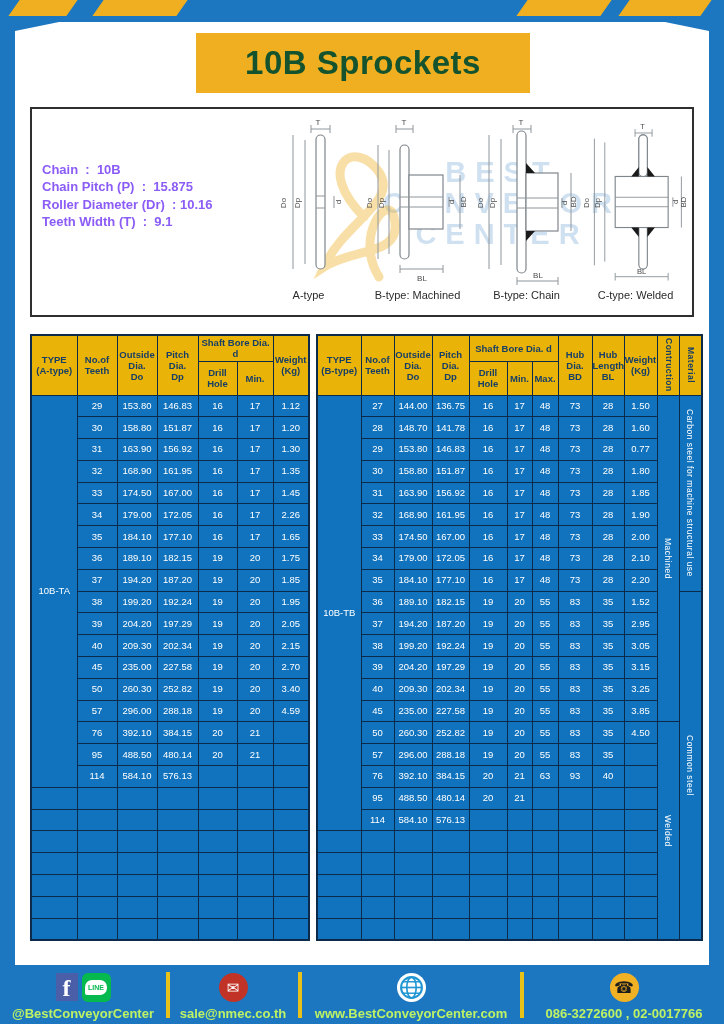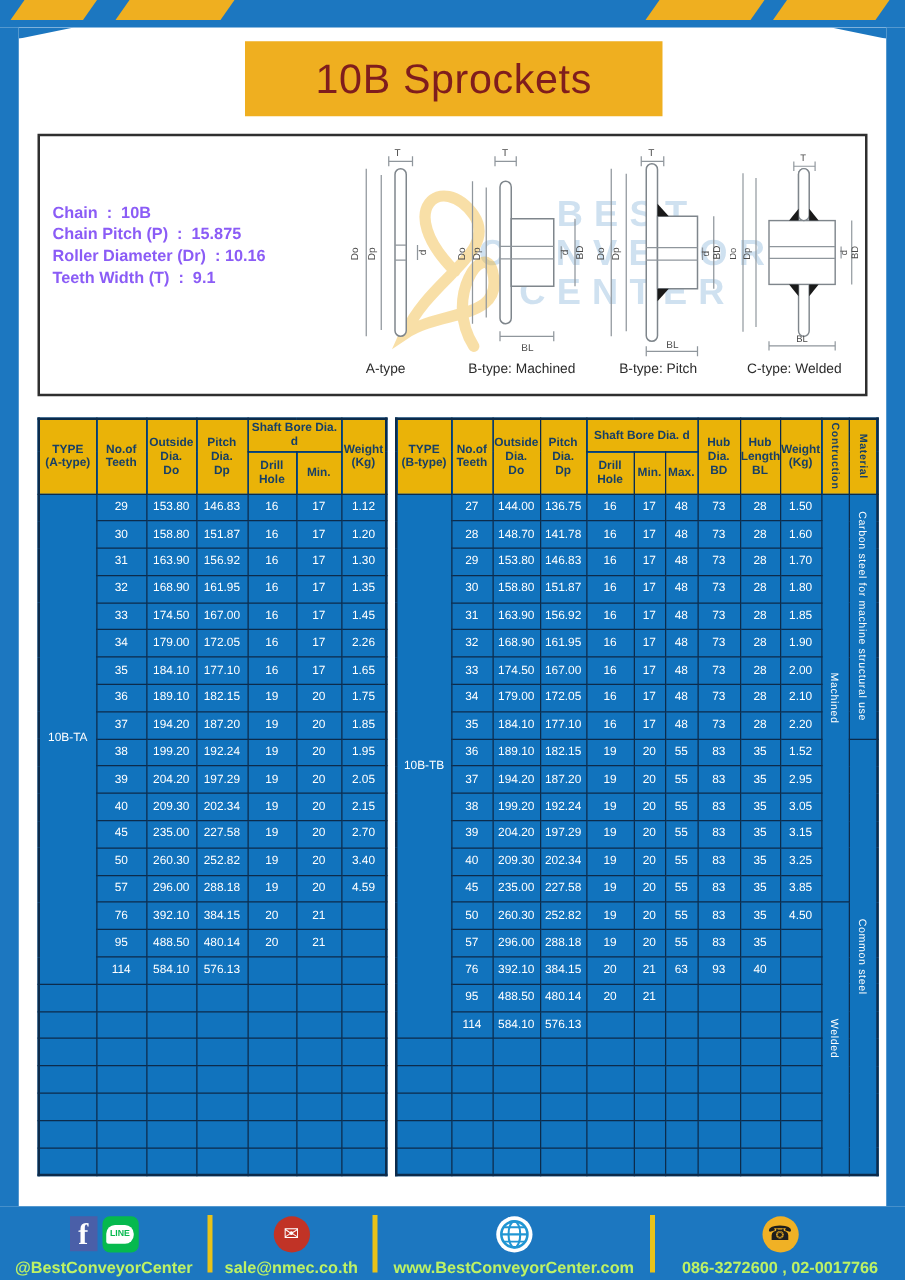--- a/index.html
+++ b/index.html
@@ -16,21 +16,21 @@
   .side-border { position:absolute; top:22px; width:15px; height:943px; background:#1c77c0; }
   .side-left { left:0; } .side-right { right:0; }
   .notch { position:absolute; top:22px; width:44px; height:9px; background:#1c77c0; }
   .notch-l { left:15px;  clip-path:polygon(0 0,100% 0,0 100%); }
   .notch-r { right:15px; clip-path:polygon(0 0,100% 0,100% 100%); }
   .footer { position:absolute; left:0; top:965px; width:724px; height:59px; background:#1c77c0; }
 
   
   .banner { position:absolute; left:196px; top:33px; width:334px; height:60px; background:#efaf20;
             display:flex; align-items:center; justify-content:center; }
-  .banner .title { font-size:33px; font-weight:normal; color:#7f1d1d; letter-spacing:.5px; }
+  .banner .title { font-size:33px; font-weight:bold; color:#14532d; letter-spacing:.5px; }
 
   
   .diagram-box { position:absolute; left:30px; top:107px; width:664px; height:210px;
                  border:2px solid #2f2f2f; background:#fff; }
   .specs { position:absolute; left:10px; top:52px; z-index:2; }
   .spec-line { font-size:13px; font-weight:bold; color:#8b5cf6; line-height:17.4px; white-space:pre; }
   .watermark { position:absolute; left:300px; top:48px; width:340px; text-align:center; z-index:0;
                color:#a9c9e4; opacity:.55; font-weight:bold; font-size:29px; letter-spacing:9px; line-height:31px; }
   .swirl { position:absolute; left:252px; top:18px; z-index:0; opacity:.4; }
   .diagrams { position:absolute; left:222px; top:8px; width:436px; height:196px; display:flex; z-index:1; }
@@ -182,21 +182,21 @@
           <text class="dtxt" transform="rotate(-90 20 86)" x="20" y="86" text-anchor="middle">Dp</text>
           <line class="dl" x1="87" y1="81" x2="87" y2="91"></line>
           <text class="dtxt" transform="rotate(-90 92 86)" x="92" y="86" text-anchor="middle">d</text>
           <line class="dl" x1="96" y1="56" x2="96" y2="114"></line>
           <text class="dtxt" transform="rotate(-90 101 85)" x="101" y="85" text-anchor="middle">BD</text>
           <line class="dl" x1="42" y1="164" x2="83" y2="164"></line>
           <line class="dl" x1="42" y1="160" x2="42" y2="168"></line>
             <line class="dl" x1="83" y1="160" x2="83" y2="168"></line>
           <text class="dtxt" x="63" y="161" text-anchor="middle">BL</text>
         </svg>
-        <div class="dlabel">B-type: Pitch</div>
+        <div class="dlabel">B-type: Chain</div>
       </div>
 
       <div class="diagram">
         <svg viewBox="0 0 110 170">
           <text class="dtxt" x="62" y="8" text-anchor="middle">T</text>
           <line class="dl" x1="54" y1="12" x2="72" y2="12"></line>
           <line class="dl" x1="54" y1="8" x2="54" y2="16"></line>
             <line class="dl" x1="72" y1="8" x2="72" y2="16"></line>
           <rect class="dshape" x="58" y="14" width="9" height="142" rx="4.5"></rect>
           <rect class="dshape" x="33" y="58" width="56" height="54"></rect>
@@ -538,21 +538,21 @@
         </tr>
         <tr>
           <td>29</td>
           <td>153.80</td>
           <td>146.83</td>
           <td>16</td>
           <td>17</td>
           <td>48</td>
           <td>73</td>
           <td>28</td>
-          <td>1.70</td>
+          <td>0.77</td>
         </tr>
         <tr>
           <td>30</td>
           <td>158.80</td>
           <td>151.87</td>
           <td>16</td>
           <td>17</td>
           <td>48</td>
           <td>73</td>
           <td>28</td>

